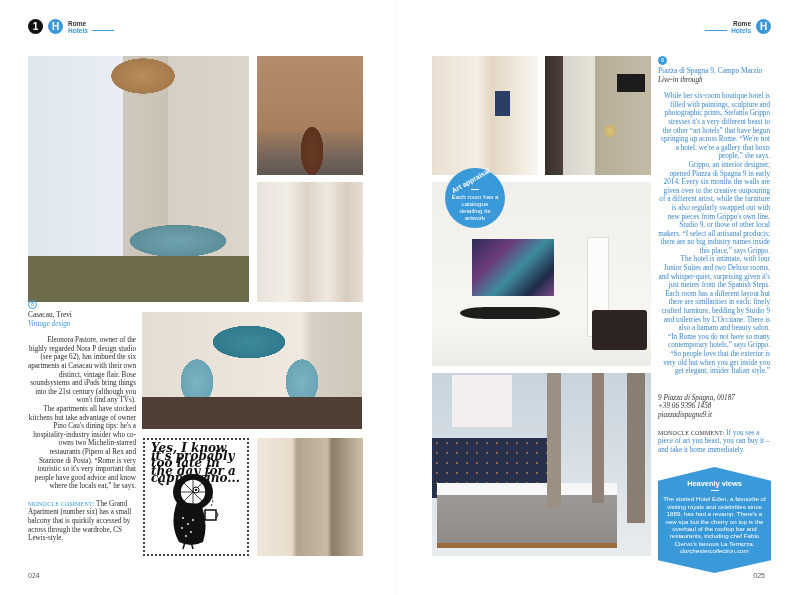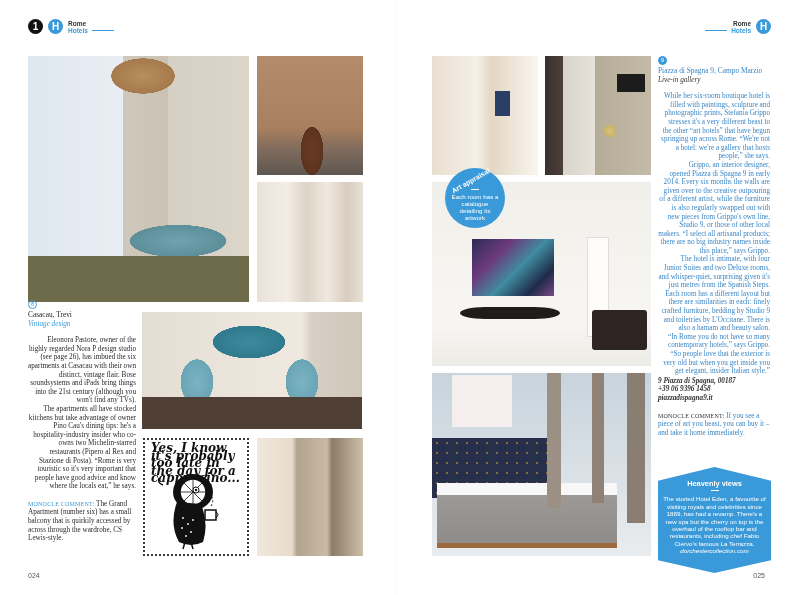--- a/index.html
+++ b/index.html
@@ -83,21 +83,21 @@
   .col-left { left: 28px; top: 300px; width: 108px; color: #2a2a2a; }
   .col-right { left: 658px; top: 56px; width: 112px; color: #3a86c6; }
   .entry-num { width: 9px; height: 9px; border-radius: 50%; border: 1px solid #3a9ad9; color: #3a9ad9; font-size: 5.5px; line-height: 7px; text-align: center; font-family: "Liberation Sans", sans-serif; margin-bottom: 2px; }
   .col-right .entry-num { background: #3a9ad9; color: #fff; }
   .entry-title { font-size: 7.4px; color: #2a2a2a; }
   .col-right .entry-title { color: #3a86c6; }
   .entry-sub { font-style: italic; color: #3a9ad9; margin-bottom: 8px; }
   .col-right .entry-sub { color: #333; }
   .para { text-align: right; }
   .para + .para { text-indent: 10px; }
-  .addr { font-style: italic; color: #3a9ad9; margin-top: 1px; font-weight: bold; }
+  .addr { font-style: italic; color: #3a9ad9; margin-top: 18px; }
   .col-right .addr { color: #333; }
   .comment { margin-top: 9px; }
   .comment-label { font-variant: small-caps; font-size: 6px; letter-spacing: 0.2px; color: #3a9ad9; }
   .col-right .comment-label { color: #333; }
 
   
   .views { position: absolute; left: 658px; top: 497px; width: 113px; height: 62px; }
   .views-shape { position: absolute; left: 0; top: -30px; width: 113px; height: 106px; background: #3a9ad9; clip-path: polygon(0 13%, 50% 0, 100% 13%, 100% 88%, 50% 100%, 0 88%); }
   .views-inner { position: absolute; left: 4px; top: -17px; width: 105px; color: #fff; text-align: center; font-family: "Liberation Sans", sans-serif; font-size: 6.2px; line-height: 7.4px; }
   .views-title { font-weight: bold; font-size: 7.4px; margin-bottom: 3px; }
@@ -193,32 +193,32 @@
   <div class="bubble">
     <div class="bubble-title">Art appraisal</div>
     <div class="bubble-rule"></div>
     <div class="bubble-text">Each room has a catalogue detailing its artwork</div>
   </div>
 
   <div class="col col-left">
     <div class="entry-num">8</div>
     <div class="entry-title">Casacau, Trevi</div>
     <div class="entry-sub">Vintage design</div>
-    <p class="para">Eleonora Pastore, owner of the highly regarded Nora P design studio (see page 26), has imbued the six apartments at Casacau with their own distinct, vintage flair. Bose soundsystems and iPads bring things into the 21st century (although you won't find any TVs).</p>
+    <p class="para">Eleonora Pastore, owner of the highly regarded Nora P design studio (see page 62), has imbued the six apartments at Casacau with their own distinct, vintage flair. Bose soundsystems and iPads bring things into the 21st century (although you won't find any TVs).</p>
     <p class="para">The apartments all have stocked kitchens but take advantage of owner Pino Cau's dining tips: he's a hospitality-industry insider who co-owns two Michelin-starred restaurants (Pipero al Rex and Stazione di Posta). “Rome is very touristic so it's very important that people have good advice and know where the locals eat,” he says.</p>
     <div class="comment">
       <span class="comment-label">MONOCLE COMMENT:</span>
       <span>The Grand Apartment (number six) has a small balcony that is quirkily accessed by across through the wardrobe, CS Lewis-style.</span>
     </div>
   </div>
 
   <div class="col col-right">
     <div class="entry-num">9</div>
     <div class="entry-title">Piazza di Spagna 9, Campo Marzio</div>
-    <div class="entry-sub">Live-in gallery</div>
+    <div class="entry-sub">Live-in through</div>
     <p class="para">While her six-room boutique hotel is filled with paintings, sculpture and photographic prints, Stefania Grippo stresses it's a very different beast to the other “art hotels” that have begun springing up across Rome. “We're not a hotel: we're a gallery that hosts people,” she says.</p>
     <p class="para">Grippo, an interior designer, opened Piazza di Spagna 9 in early 2014. Every six months the walls are given over to the creative outpouring of a different artist, while the furniture is also regularly swapped out with new pieces from Grippo's own line, Studio 9, or those of other local makers. “I select all artisanal products; there are no big industry names inside this place,” says Grippo.</p>
     <p class="para">The hotel is intimate, with four Junior Suites and two Deluxe rooms, and whisper-quiet, surprising given it's just metres from the Spanish Steps. Each room has a different layout but there are similarities in each: finely crafted furniture, bedding by Studio 9 and toiletries by L'Occitane. There is also a hamam and beauty salon.</p>
     <p class="para">“In Rome you do not have so many contemporary hotels,” says Grippo. “So people love that the exterior is very old but when you get inside you get elegant, insider Italian style.”</p>
     <div class="addr">
       <div>9 Piazza di Spagna, 00187</div>
       <div>+39 06 9396 1458</div>
       <div>piazzadispagna9.it</div>
     </div>
     <div class="comment">

